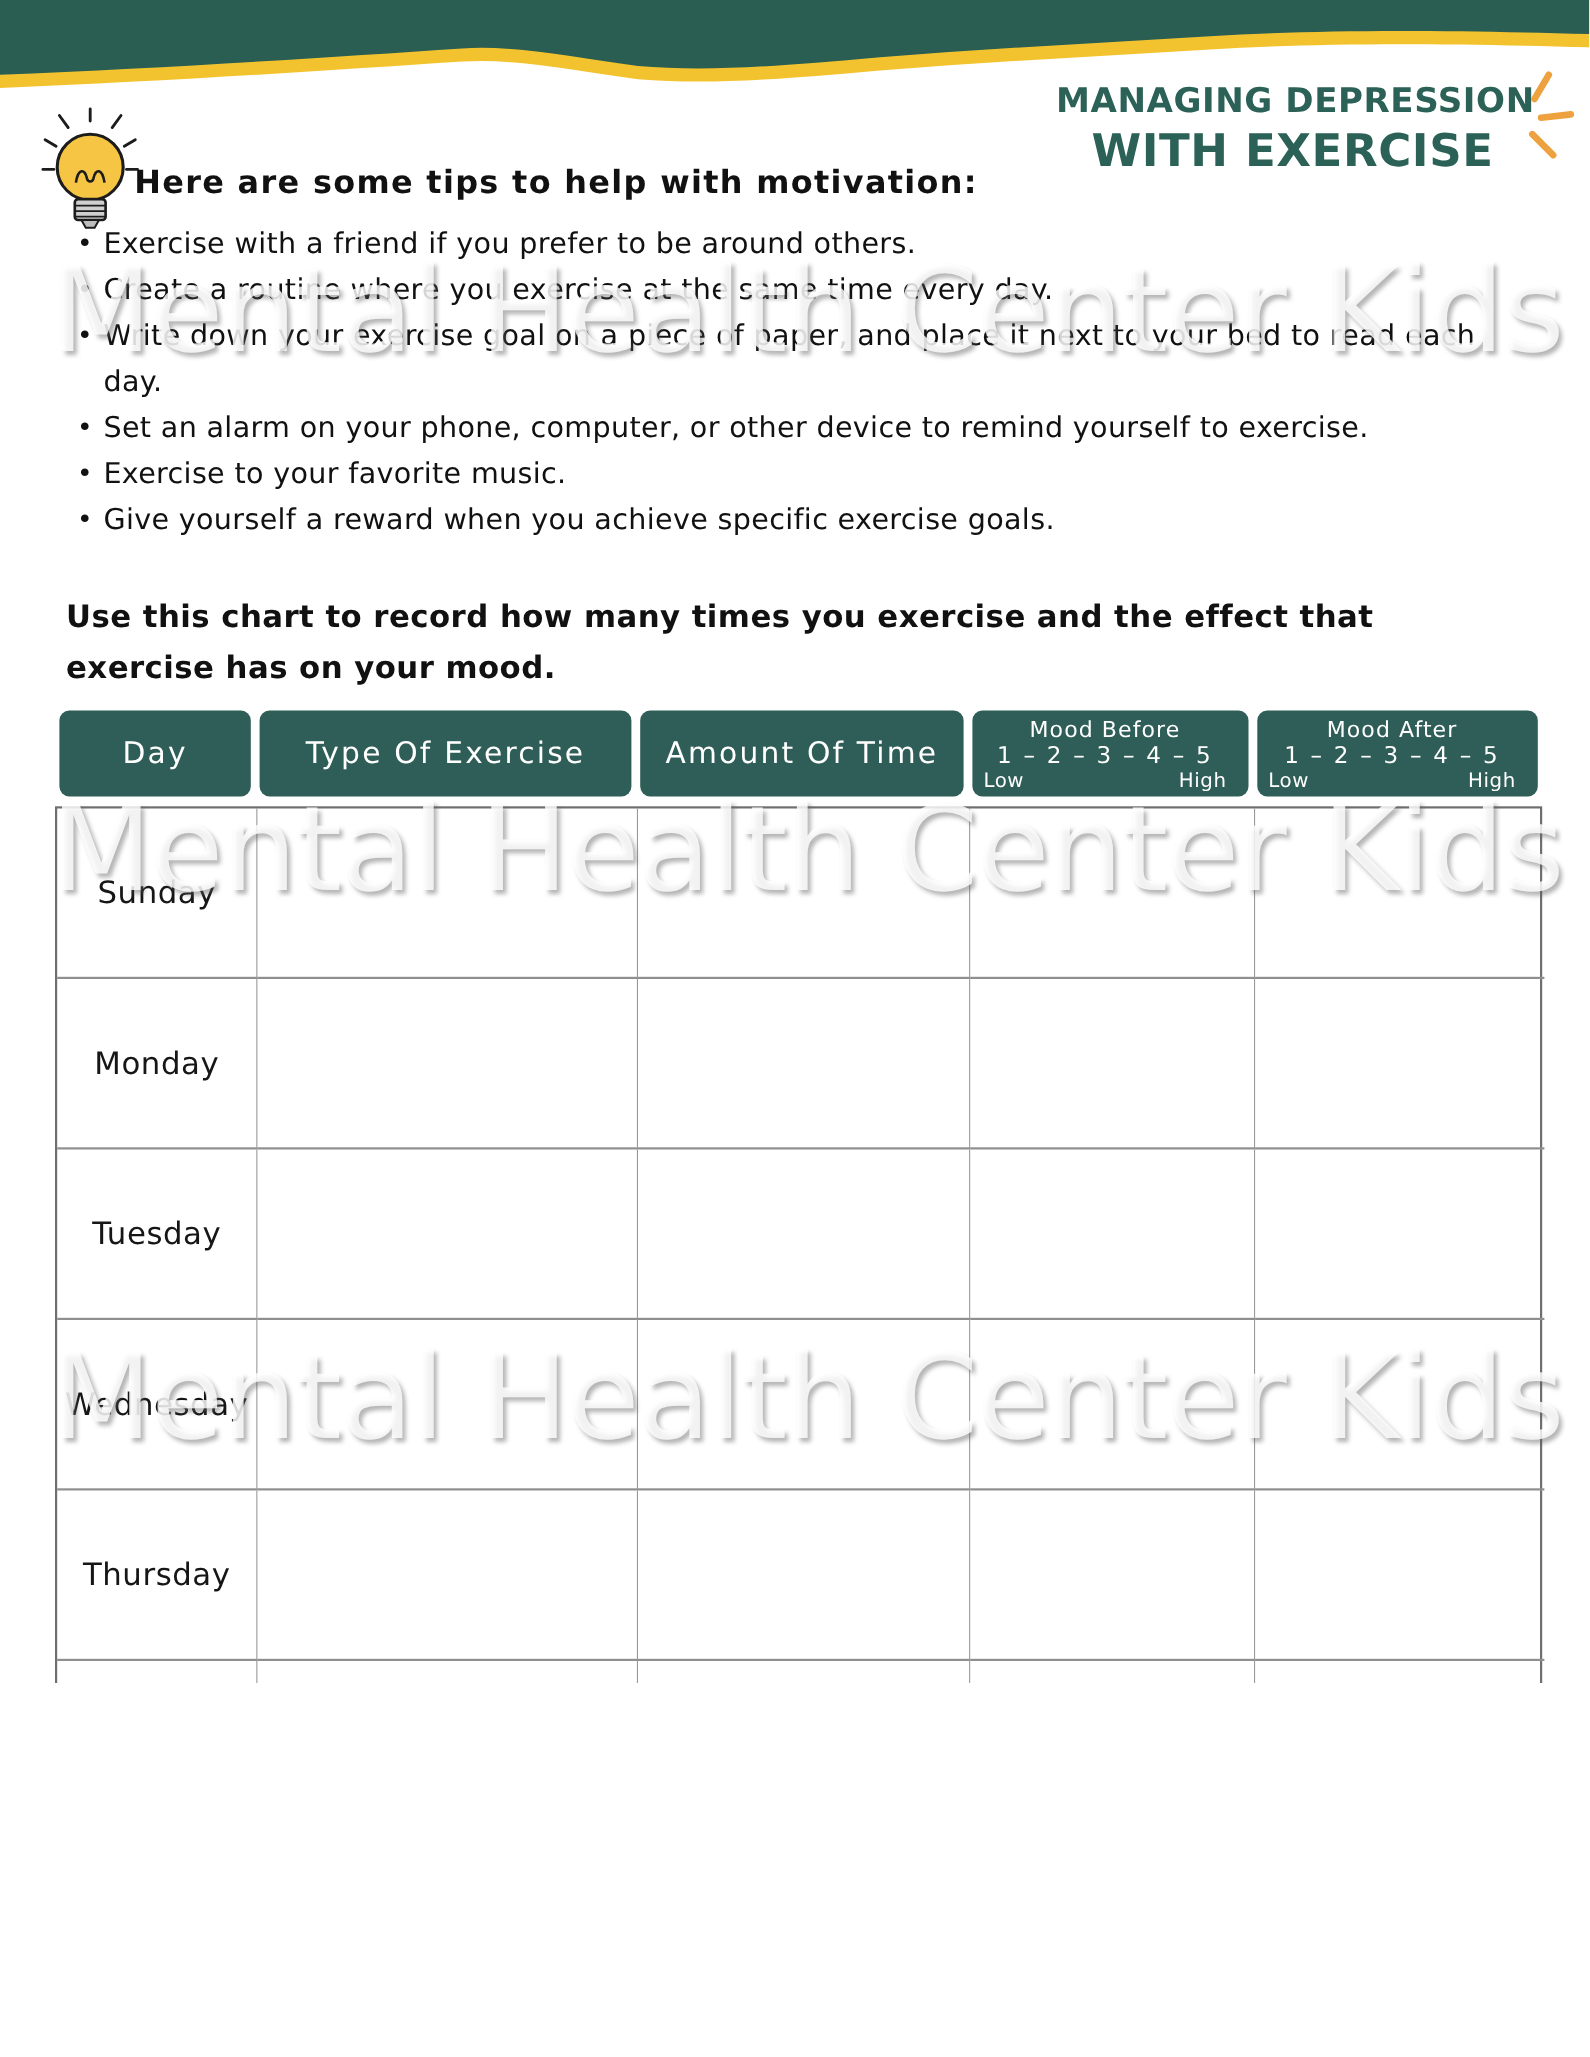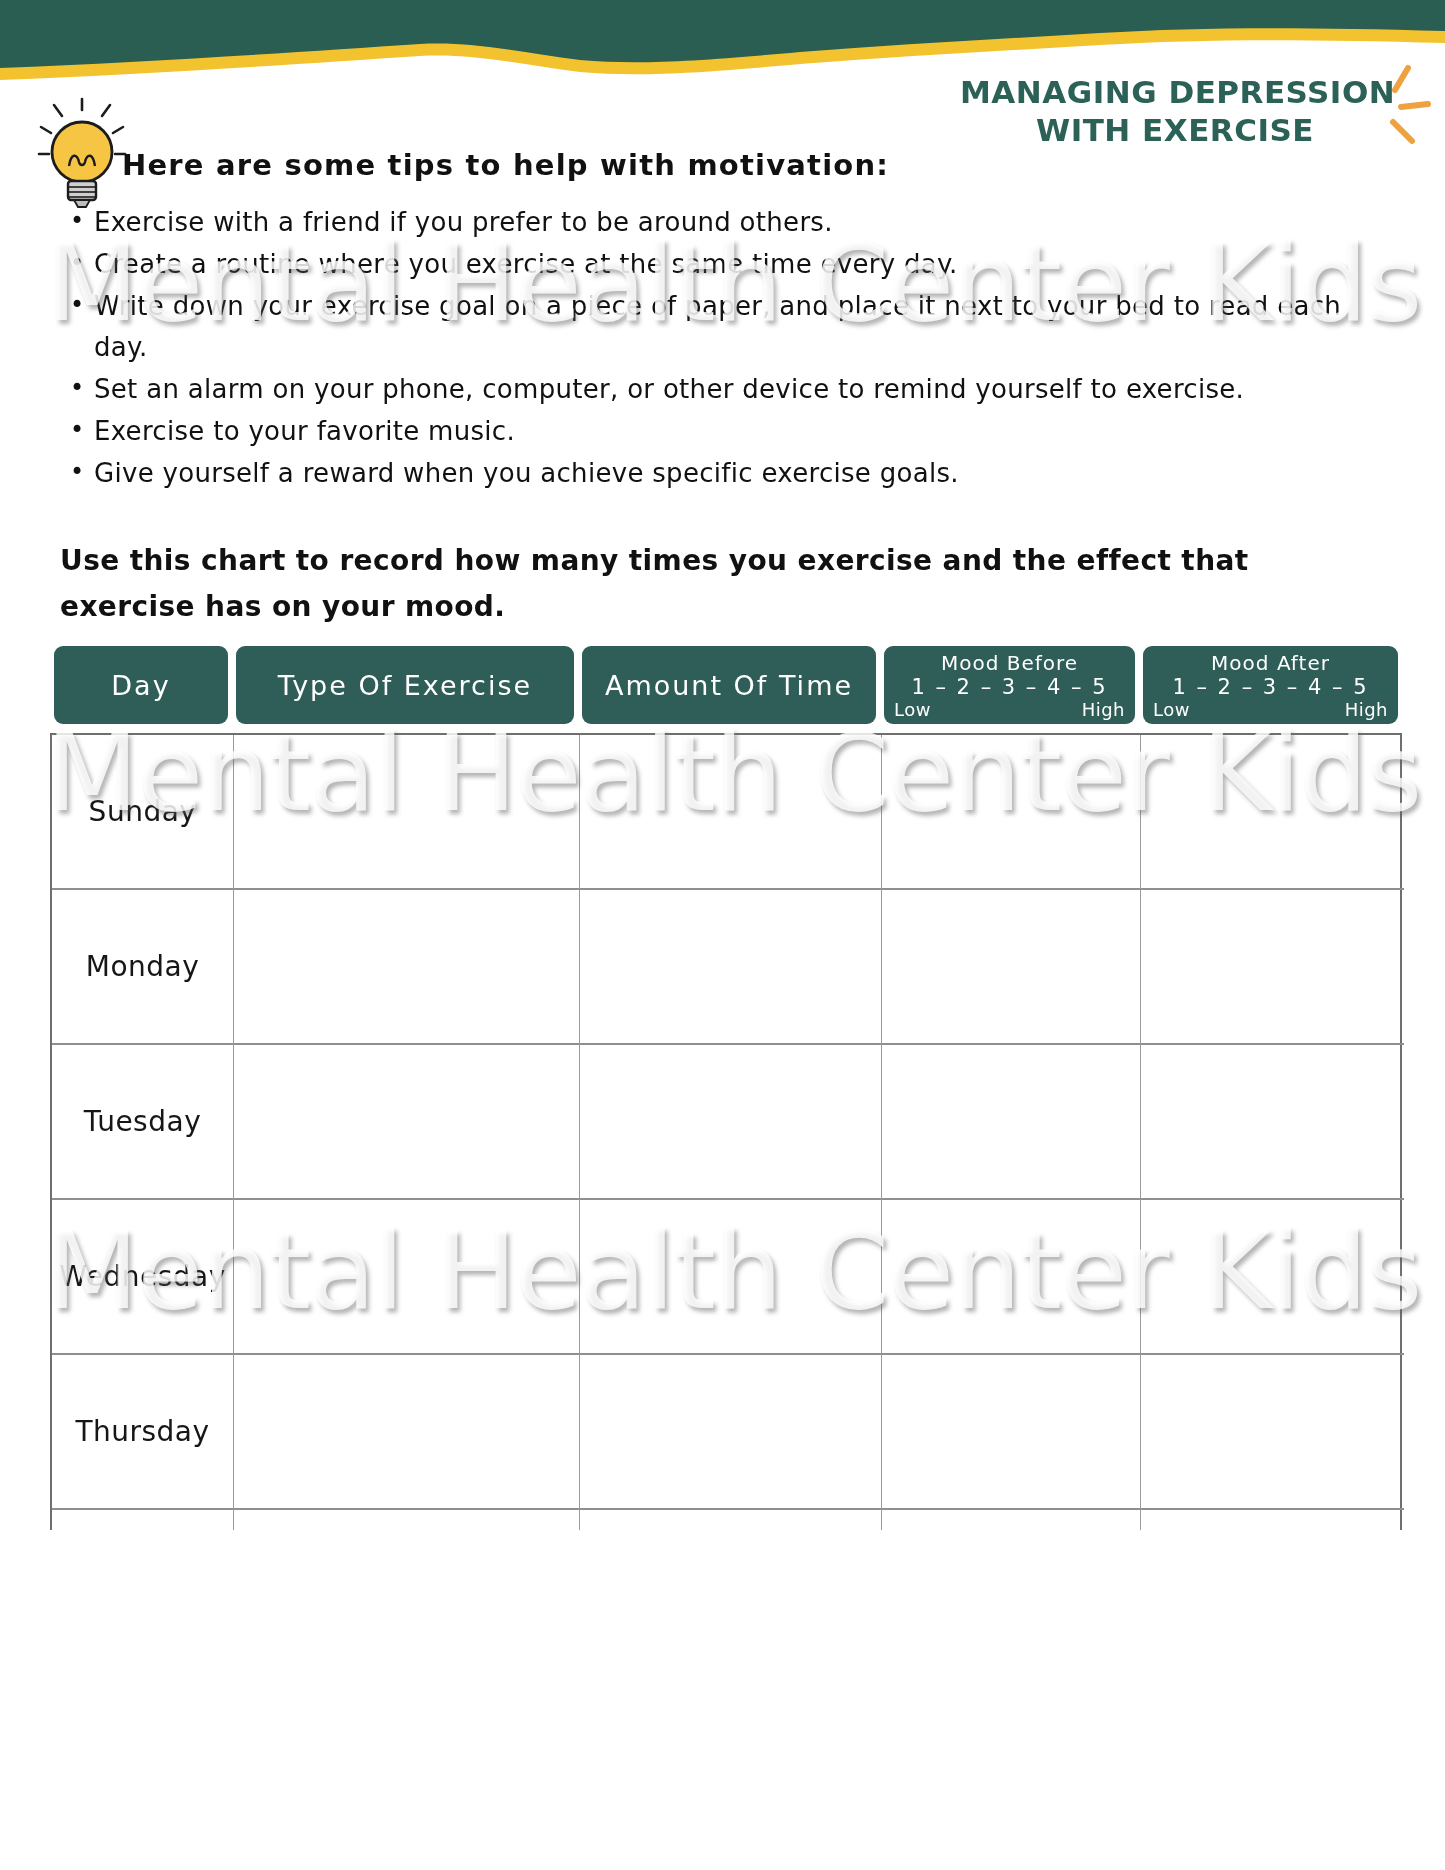--- a/index.html
+++ b/index.html
@@ -21,21 +21,21 @@
   
   .doc-title{
     left:960px;top:74px;width:430px;
     text-align:center;
     color:#2B6156;
     font-weight:700;
     line-height:1.22;
     letter-spacing:.5px;
   }
   .doc-title .t1{font-size:31px;white-space:nowrap;}
-  .doc-title .t2{font-size:31px;white-space:nowrap;}
+  .doc-title .t2{font-size:41px;white-space:nowrap;}
   .sparkle{left:1383px;top:60px;}
 
   
   .bulb{left:36px;top:96px;}
   .tips-heading{
     left:122px;top:148px;
     font-size:29px;font-weight:700;
     letter-spacing:1.2px;white-space:nowrap;
   }
   .tips-list{
@@ -63,21 +63,21 @@
   .th{
     margin:0 4px;
     background:#2E5E57;
     border-radius:9px;
     color:#fff;
     display:flex;align-items:center;justify-content:center;
     font-size:27px;letter-spacing:2px;
   }
   .th.mood{
     flex-direction:column;justify-content:space-between;
-    padding:5px 10px 4px 10px;box-sizing:border-box;
+    padding:5px 20px 4px 10px;box-sizing:border-box;
     letter-spacing:.5px;
   }
   .th .mood-title{font-size:20px;letter-spacing:1px;}
   .th .mood-scale{font-size:21px;letter-spacing:2px;}
   .th .mood-ends{width:100%;display:flex;justify-content:space-between;font-size:18px;}
 
   .tbody{
     left:50px;top:733px;width:1352px;
     display:grid;
     grid-template-columns:182px 346px 302px 259px 263px;

